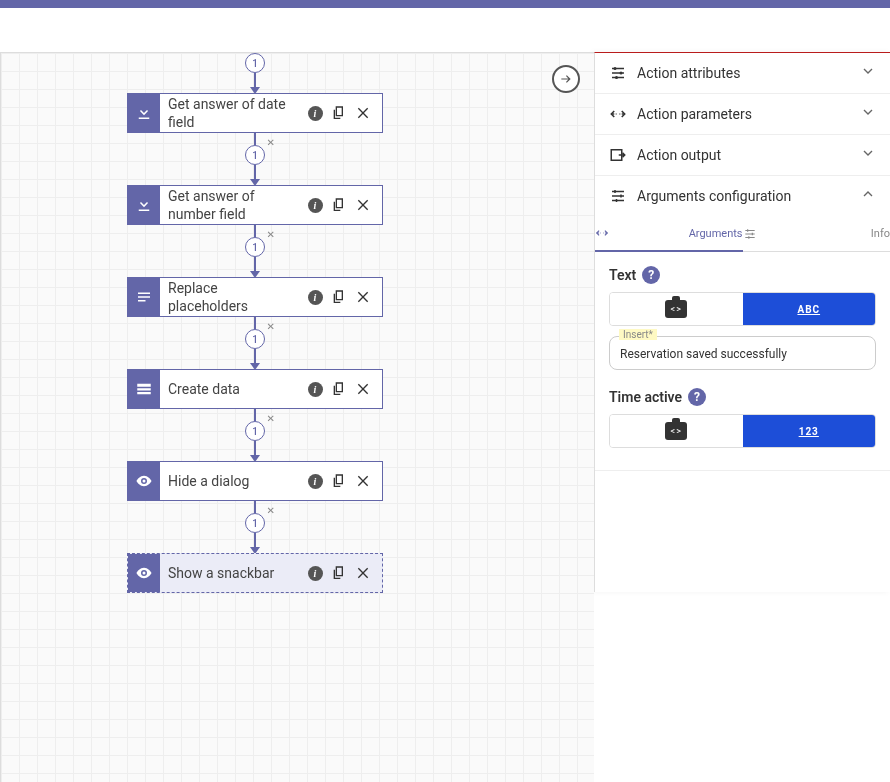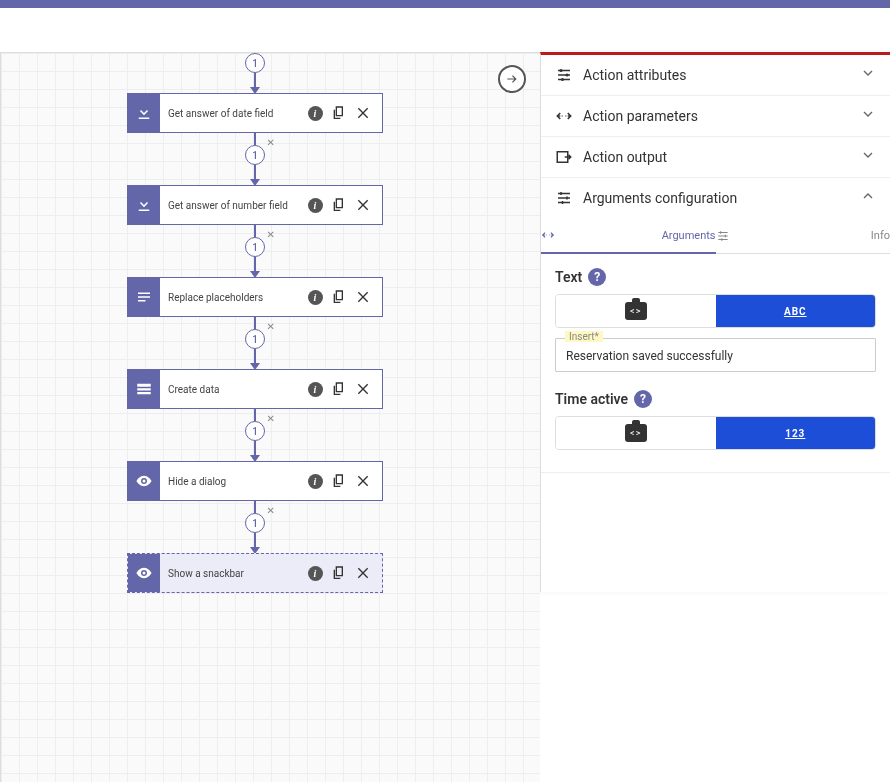--- a/index.html
+++ b/index.html
@@ -12,29 +12,29 @@
 .node-wrap { position: relative; display: flex; flex-direction: column; align-items: center; }
 .connector { width: 2px; height: 12px; background: #6366a8; }
 .badge-wrap { position: relative; }
 .badge { width: 20px; height: 20px; border-radius: 50%; background: #fff; border: 1.5px solid #6366a8; display: flex; align-items: center; justify-content: center; font-size: 10px; color: #6366a8; font-weight: 500; }
 .badge-x { position: absolute; top: -8px; right: -10px; font-size: 10px; color: #888; cursor: pointer; }
 .arrow-down2 { width: 0; height: 0; border-left: 5px solid transparent; border-right: 5px solid transparent; border-top: 7px solid #6366a8; }
 .node { display: flex; width: 256px; height: 40px; border: 1.5px solid #6366a8; background: #fff; margin-top: -1px; }
 .node.selected { background: #ebecf7; border-style: dashed; }
 .node-icon { width: 32px; background: #6366a8; display: flex; align-items: center; justify-content: center; color: #fff; }
 .node-icon svg { width: 18px; height: 18px; fill: #fff; }
-.node-label { flex: 1; padding: 4px 8px; font-size: 10px; color: #444; display: flex; align-items: center; line-height: 1.3; }
+.node-label { flex: 1; padding: 4px 8px; font-size: 14px; color: #444; display: flex; align-items: center; line-height: 1.3; }
 .node-actions { display: flex; align-items: center; gap: 6px; padding-right: 10px; }
 .node-actions .act { width: 18px; height: 18px; display: flex; align-items: center; justify-content: center; cursor: pointer; color: #333; }
 .node-actions svg { width: 16px; height: 16px; }
 .info-circle { width: 15px; height: 15px; border-radius: 50%; background: #555; color: #fff; display: flex; align-items: center; justify-content: center; font-size: 10px; font-weight: bold; font-style: italic; font-family: serif; }
 .round-btn { position: absolute; top: 12px; right: 14px; width: 28px; height: 28px; border-radius: 50%; border: 2px solid #555; background: #fff; display: flex; align-items: center; justify-content: center; cursor: pointer; }
 .round-btn svg { width: 14px; height: 14px; fill: #555; }
 
-.panel { width: 350px; background: #fff; border-left: 1px solid #ddd; border-top: 3px solid #b91c1c; box-shadow: -2px 0 6px rgba(0,0,0,0.05); display: flex; flex-direction: column; max-height: 540px; }
+.panel { width: 296px; background: #fff; border-left: 1px solid #ddd; border-top: 1px solid #b91c1c; box-shadow: -2px 0 6px rgba(0,0,0,0.05); display: flex; flex-direction: column; max-height: 540px; }
 .section { border-bottom: 1px solid #eee; }
 .section-head { display: flex; align-items: center; padding: 10px 14px; cursor: pointer; gap: 10px; }
 .section-head .sicon { width: 18px; height: 18px; display: flex; align-items: center; justify-content: center; color: #333; }
 .section-head .sicon svg { width: 18px; height: 18px; }
 .section-title { flex: 1; font-size: 14px; color: #333; }
 .section-chev { color: #666; }
 .section-body { padding: 0 0 18px 0; }
 .tabs { display: flex; }
 .tab { flex: 1; text-align: center; padding: 10px 0; font-size: 11px; color: #888; display: flex; align-items: center; justify-content: space-between; gap: 6px; cursor: pointer; border-bottom: 1px solid #ddd; }
 .tab.active { color: #6366a8; border-bottom: 2px solid #6366a8; }
@@ -43,21 +43,21 @@
 .flabel { display: flex; align-items: center; gap: 6px; font-size: 14px; font-weight: 600; color: #333; margin-bottom: 8px; }
 .help { width: 18px; height: 18px; border-radius: 50%; background: #6366a8; color: #fff; display: flex; align-items: center; justify-content: center; font-size: 12px; font-weight: bold; }
 .toggle { display: flex; border: 1px solid #ddd; border-radius: 4px; overflow: hidden; height: 34px; }
 .toggle .half { flex: 1; display: flex; align-items: center; justify-content: center; font-size: 10px; letter-spacing: 1px; cursor: pointer; }
 .toggle .half.left { background: #fff; }
 .toggle .half.right { background: #1d4ed8; color: #fff; font-weight: bold; text-decoration: underline; }
 .code-chip { width: 22px; height: 18px; background: #333; border-radius: 3px; position: relative; display: flex; align-items: center; justify-content: center; color: #fff; font-size: 9px; }
 .code-chip::before { content: ""; position: absolute; top: -4px; left: 50%; transform: translateX(-50%); width: 8px; height: 4px; background: #333; border-radius: 2px 2px 0 0; }
 .field-wrap { position: relative; margin-top: 10px; }
 .field-legend { position: absolute; top: -7px; left: 10px; background: #fef9c3; padding: 0 4px; font-size: 10px; color: #888; }
-.field-input { width: 100%; border: 1px solid #ccc; border-radius: 1px; padding: 10px 10px 8px 10px; font-size: 12px; color: #333; }
+.field-input { width: 100%; border: 1px solid #ccc; border-radius: 8px; padding: 10px 10px 8px 10px; font-size: 12px; color: #333; }
 </style>
 </head>
 <body>
 
 <div class="topbar"></div>
 <div class="spacer"></div>
 <div class="main">
   <div class="canvas">
     <div class="round-btn">
       <svg viewBox="0 0 24 24">

